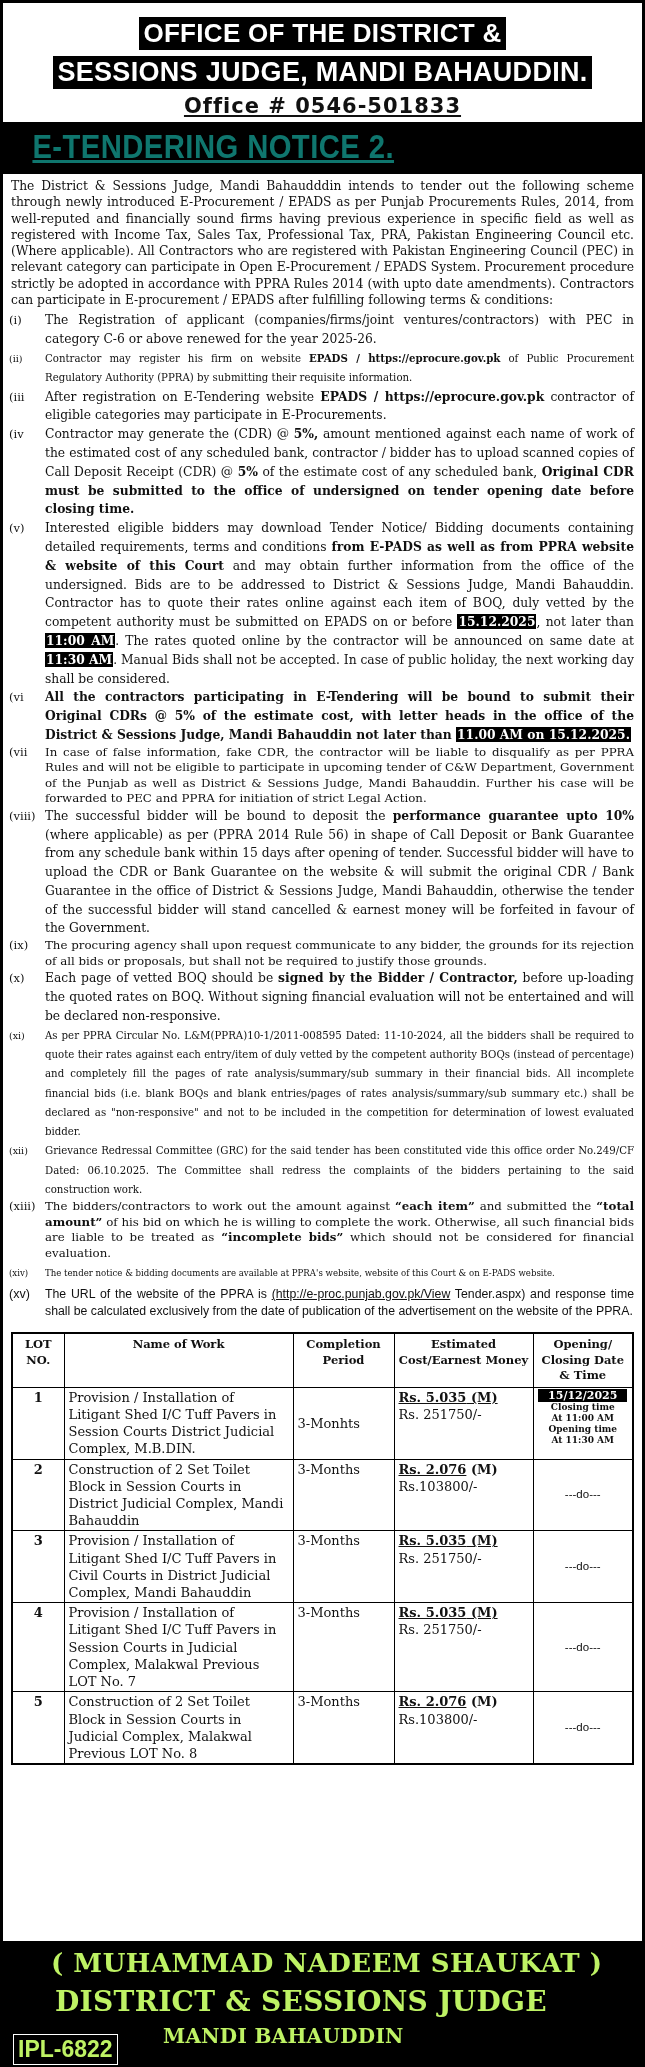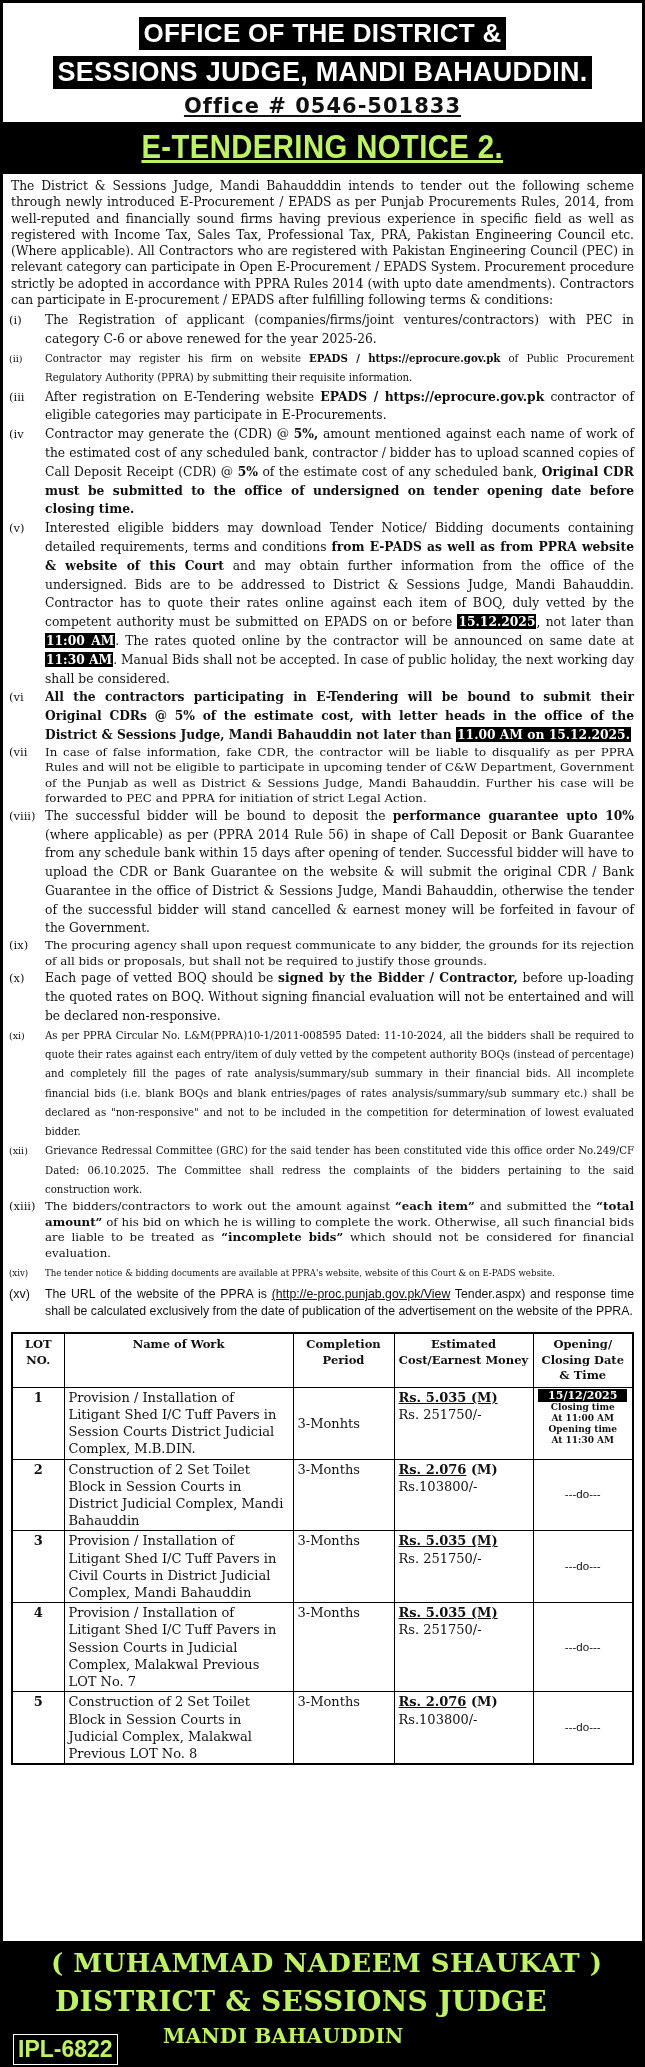--- a/index.html
+++ b/index.html
@@ -34,22 +34,22 @@
   .office {
     font-family: "DejaVu Sans", sans-serif;
     font-weight: bold;
     font-size: 21px;
     text-decoration: underline;
     margin-top: 5px;
     letter-spacing: 1px;
   }
   .notice-bar {
     background: #000;
-    color: #bef264;
-    text-align: center;
+    color: #0f766e;
+    text-align: left;
     margin-top: 4px;
     height: 52px;
     line-height: 48px;
   }
   .notice-bar span {
     font-family: "Liberation Sans", sans-serif;
     font-weight: bold;
     font-size: 34px;
     text-decoration: underline;
     letter-spacing: 0.5px;

